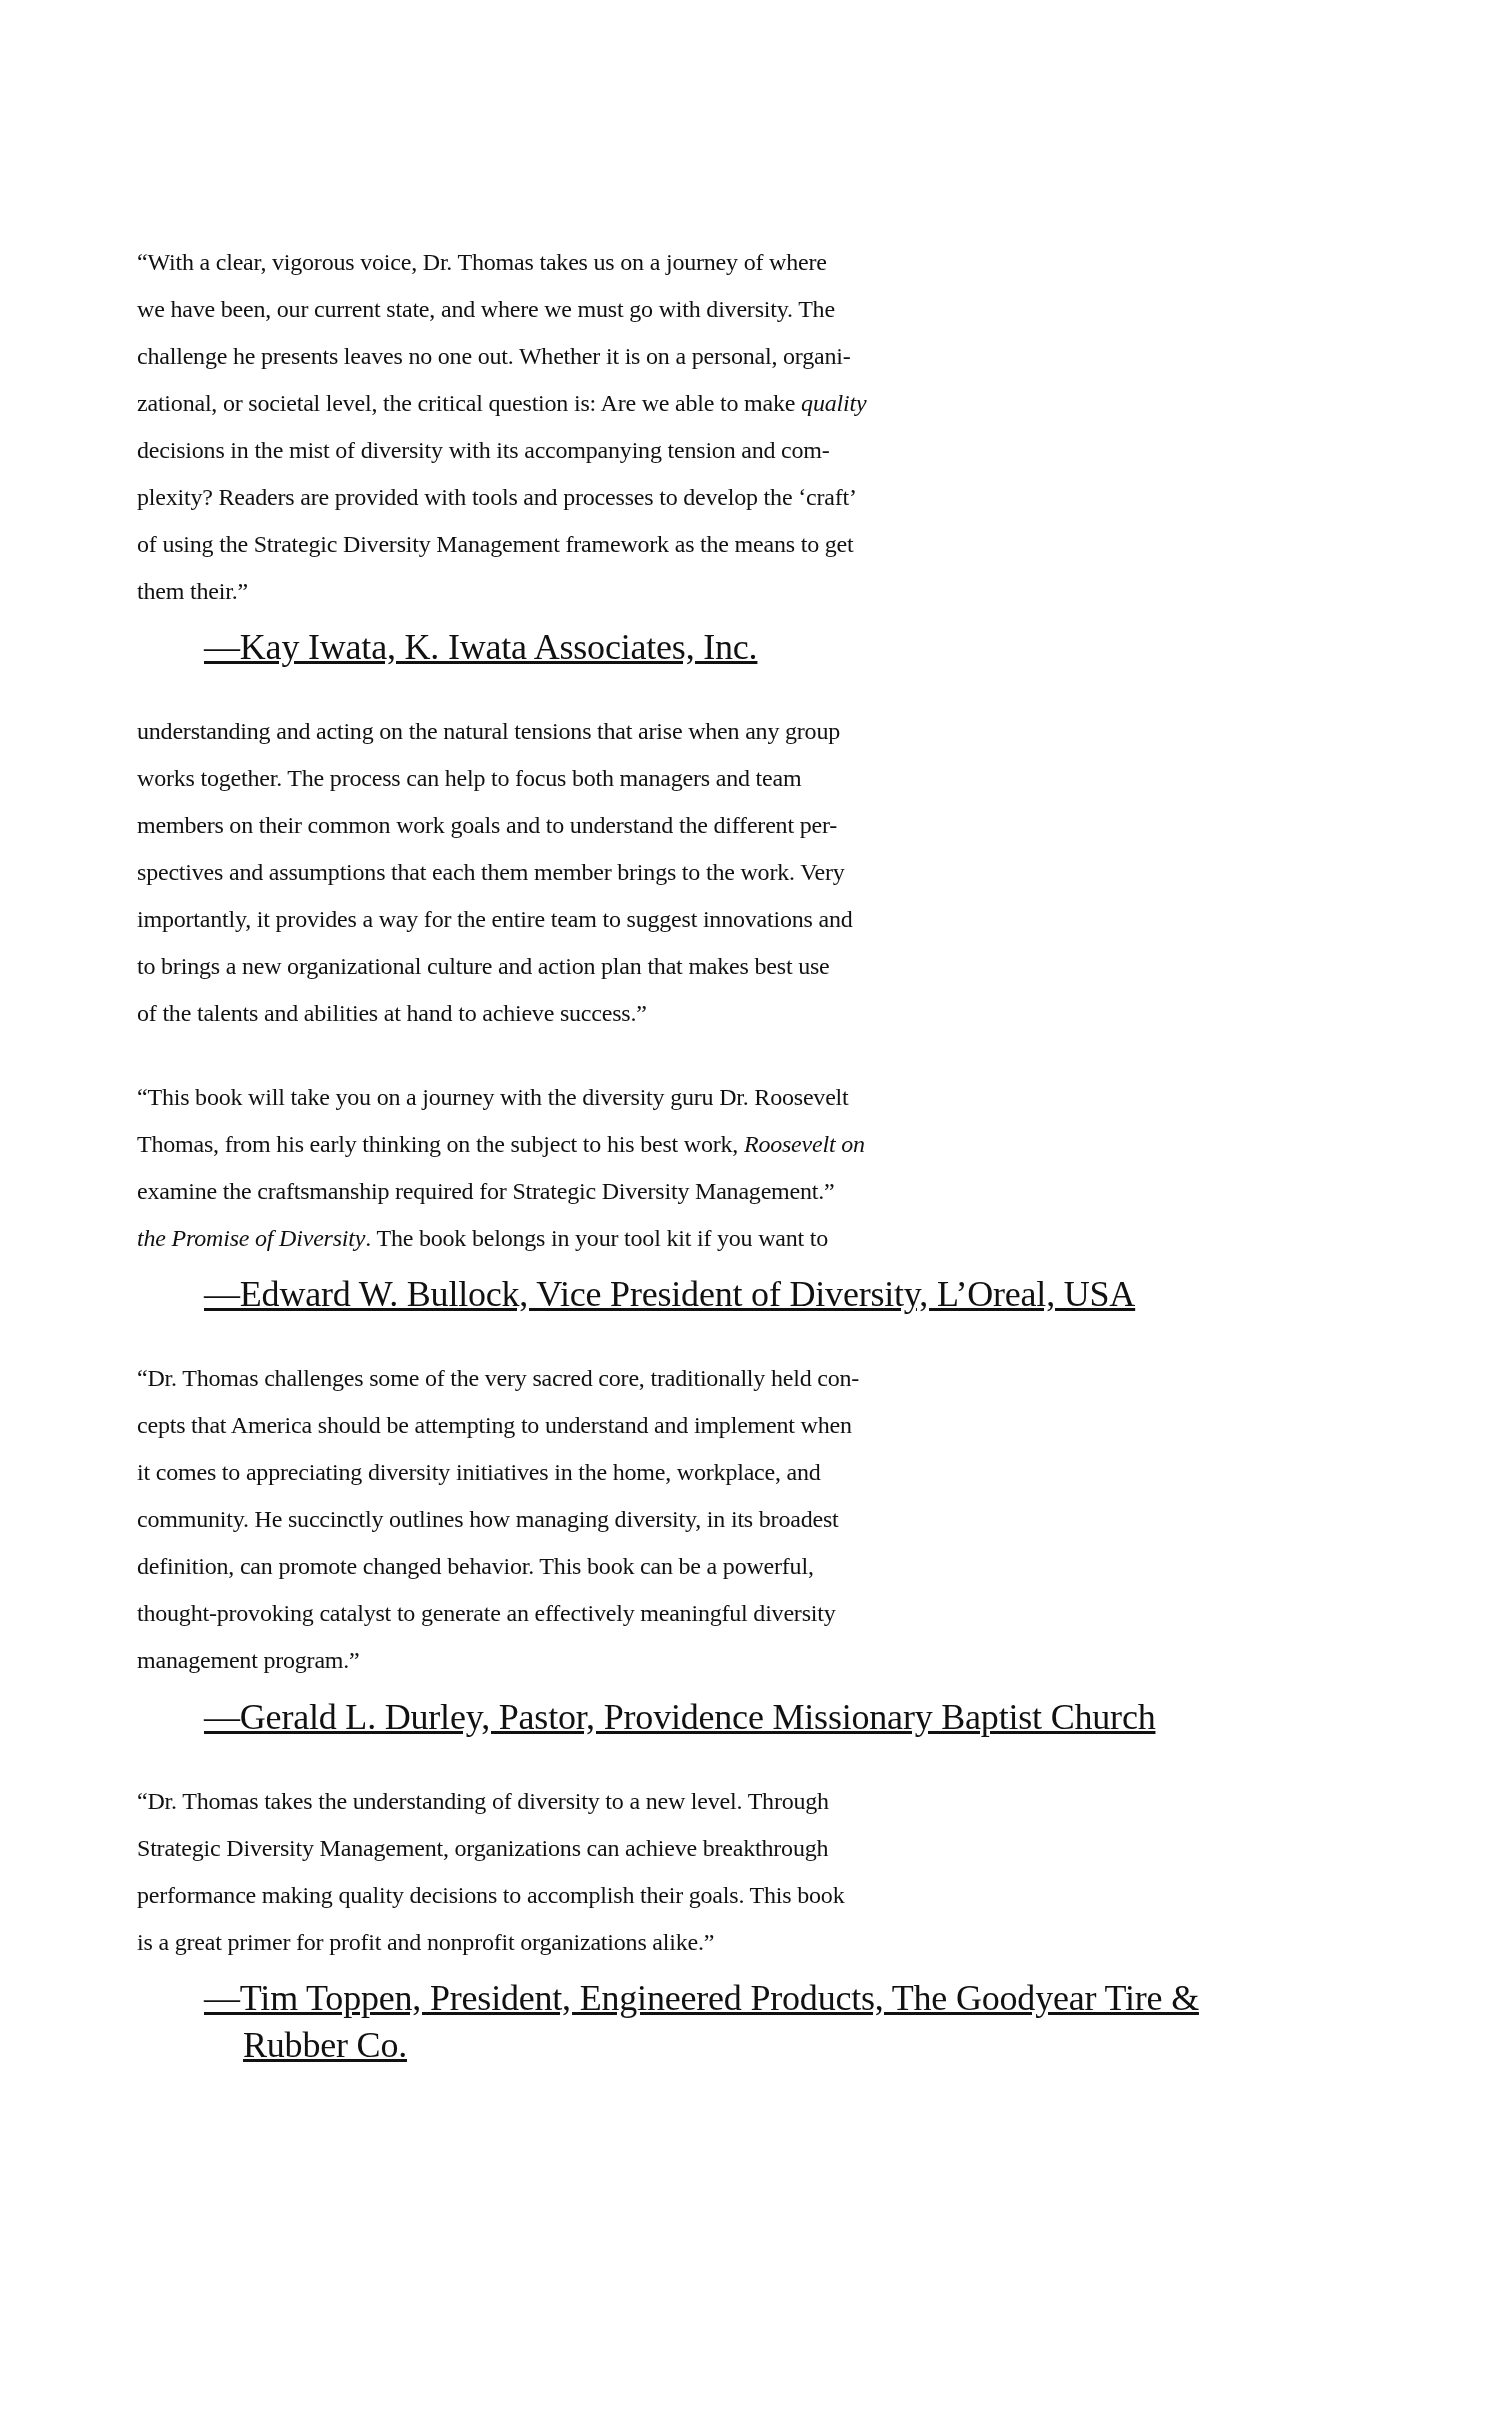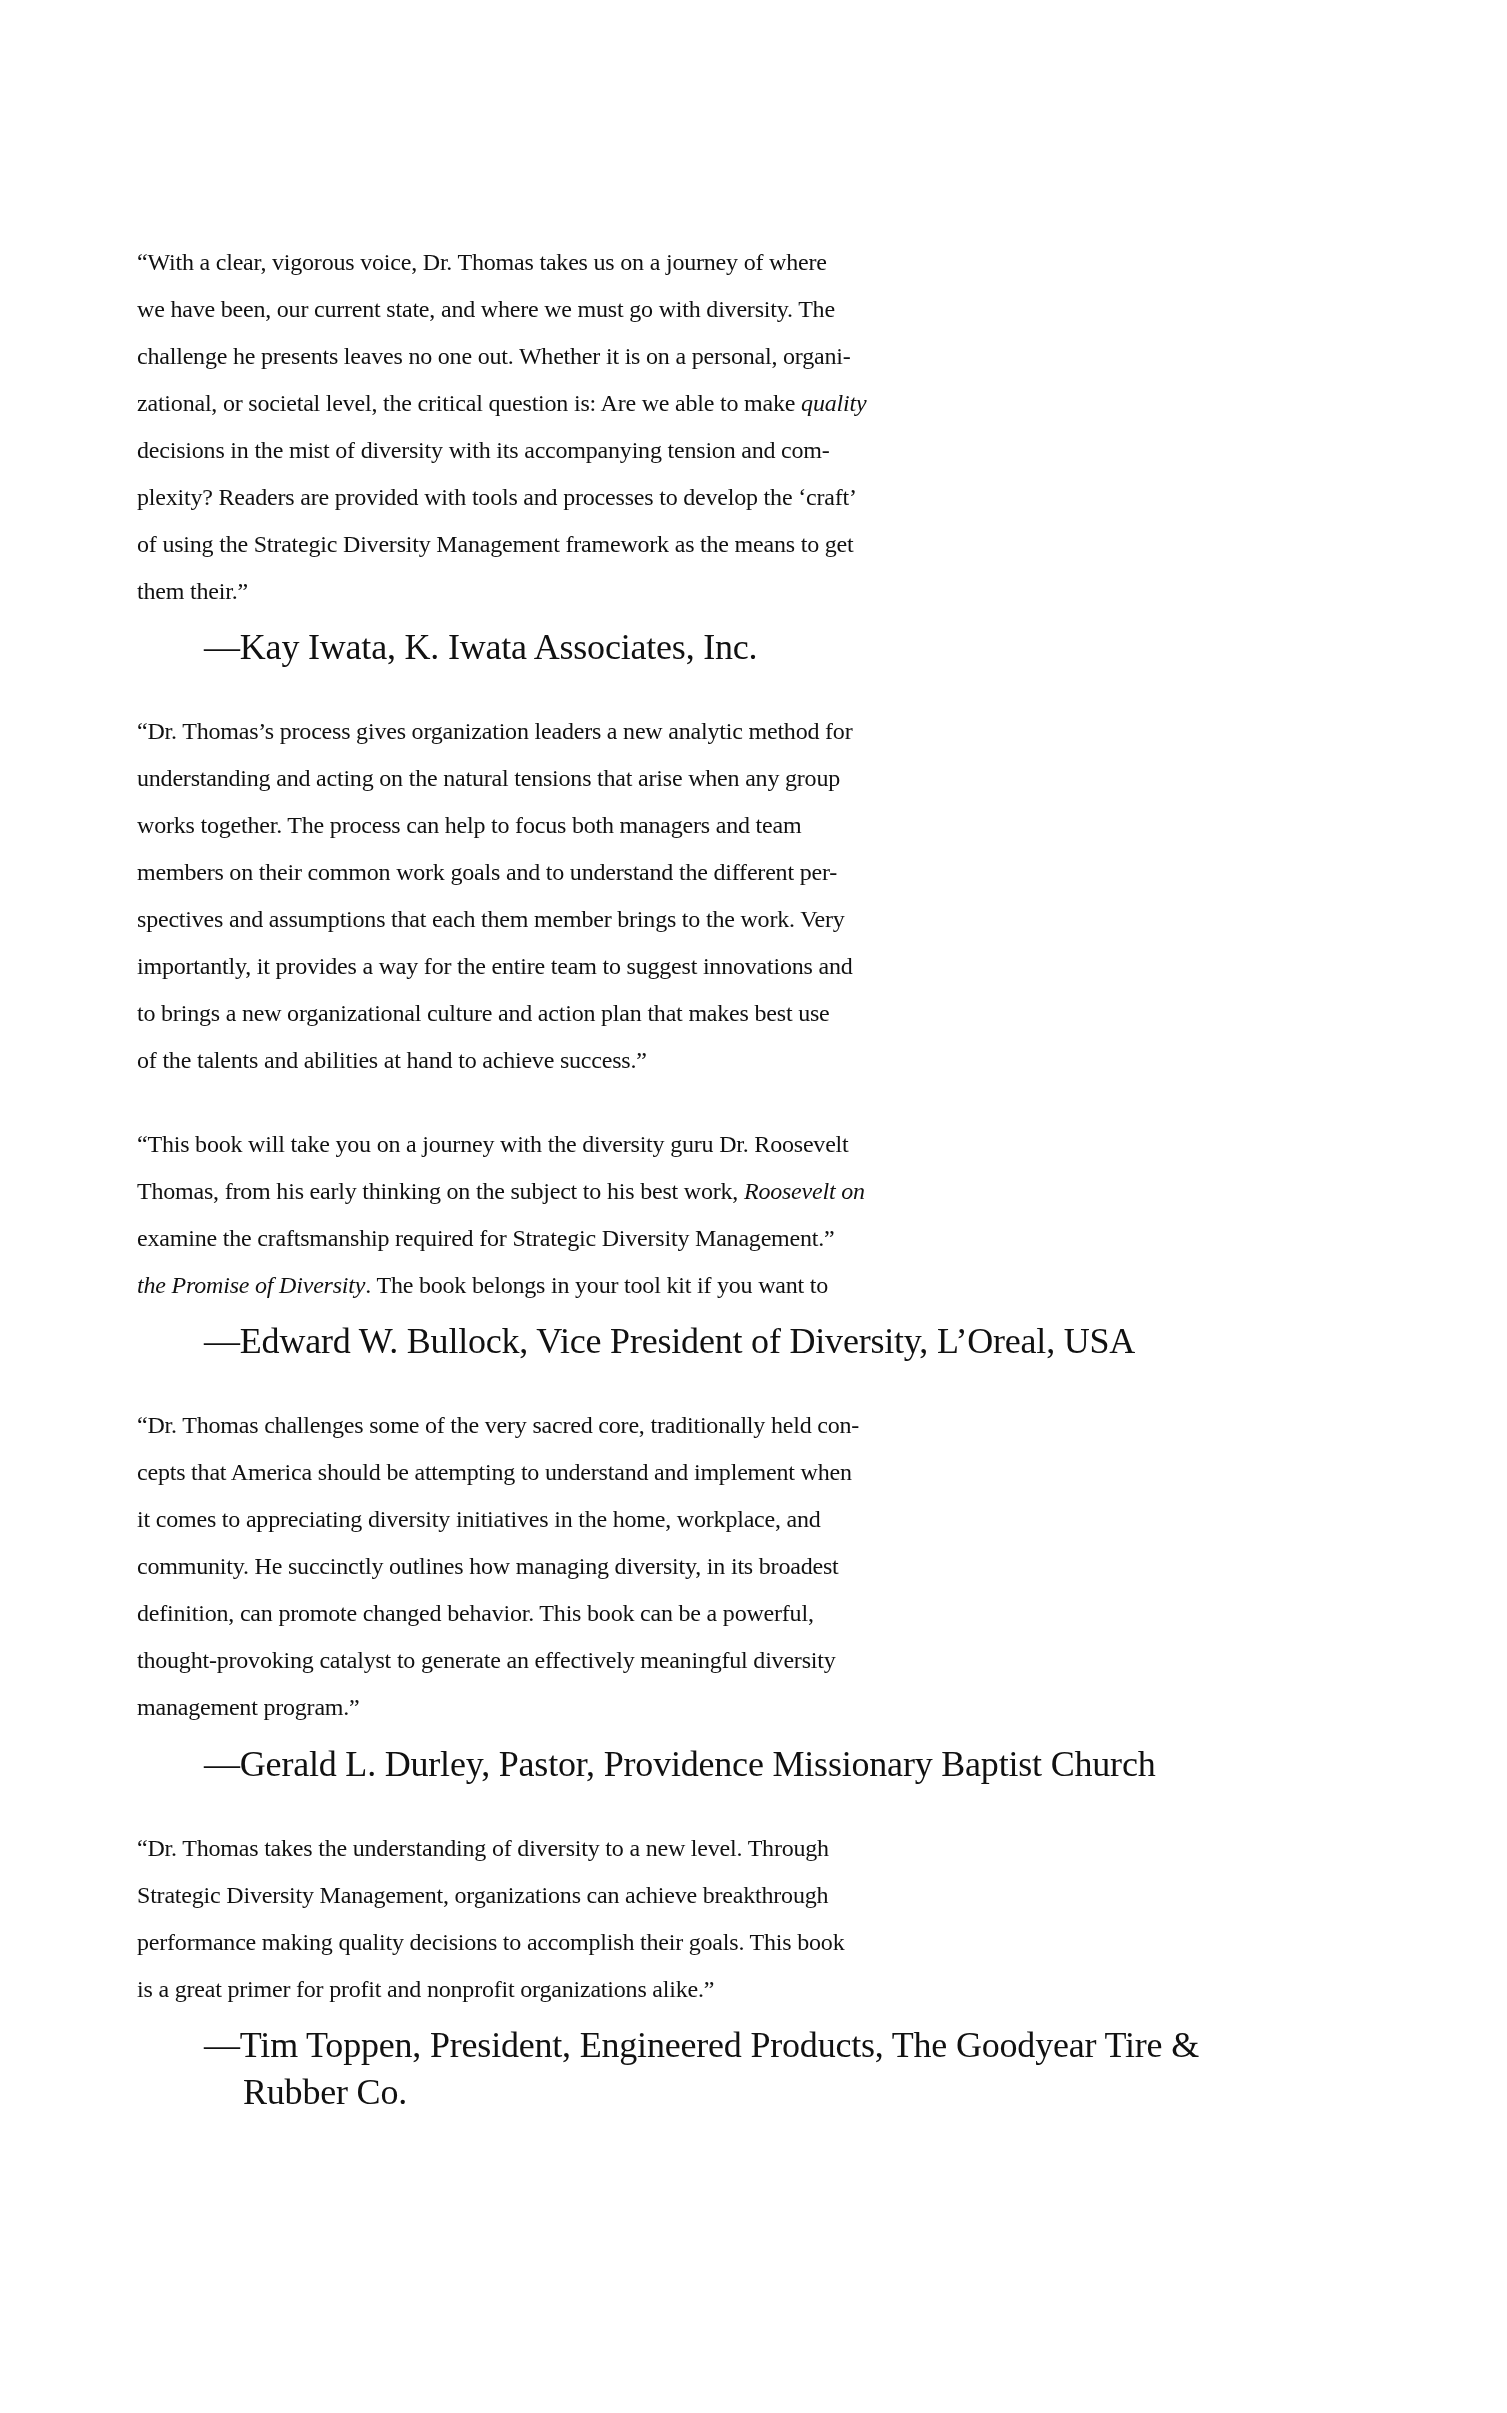--- a/index.html
+++ b/index.html
@@ -39,20 +39,21 @@
   }
   .attribution {
     font-size: 36px;
     line-height: 47px;
     margin: 9.2px 0 0 67px;
     letter-spacing: -0.2px;
   }
   .attribution .line {
     display: block;
     white-space: nowrap;
+    text-decoration: underline;
   }
   .attribution .line.cont {
     padding-left: 39px;
   }
 </style>
 </head>
 <body>
 
 <div class="page">
 
@@ -67,21 +68,20 @@
       <span class="line"><span>of using the Strategic Diversity Management framework as the means to get</span></span>
       <span class="line"><span>them their.”</span></span>
     </p>
     <p class="attribution">
       <span class="line">—Kay Iwata, K. Iwata Associates, Inc.</span>
     </p>
   </div>
 
   <div class="endorsement">
     <p class="quote">
-      <span class="line"><span>“Dr. Thomas’s process gives organization leaders a new analytic method for</span></span>
       <span class="line"><span>understanding and acting on the natural tensions that arise when any group</span></span>
       <span class="line"><span>works together. The process can help to focus both managers and team</span></span>
       <span class="line"><span>members on their common work goals and to understand the different per-</span></span>
       <span class="line"><span>spectives and assumptions that each them member brings to the work. Very</span></span>
       <span class="line"><span>importantly, it provides a way for the entire team to suggest innovations and</span></span>
       <span class="line"><span>to brings a new organizational culture and action plan that makes best use</span></span>
       <span class="line"><span>of the talents and abilities at hand to achieve success.”</span></span>
     </p>
   </div>
 

